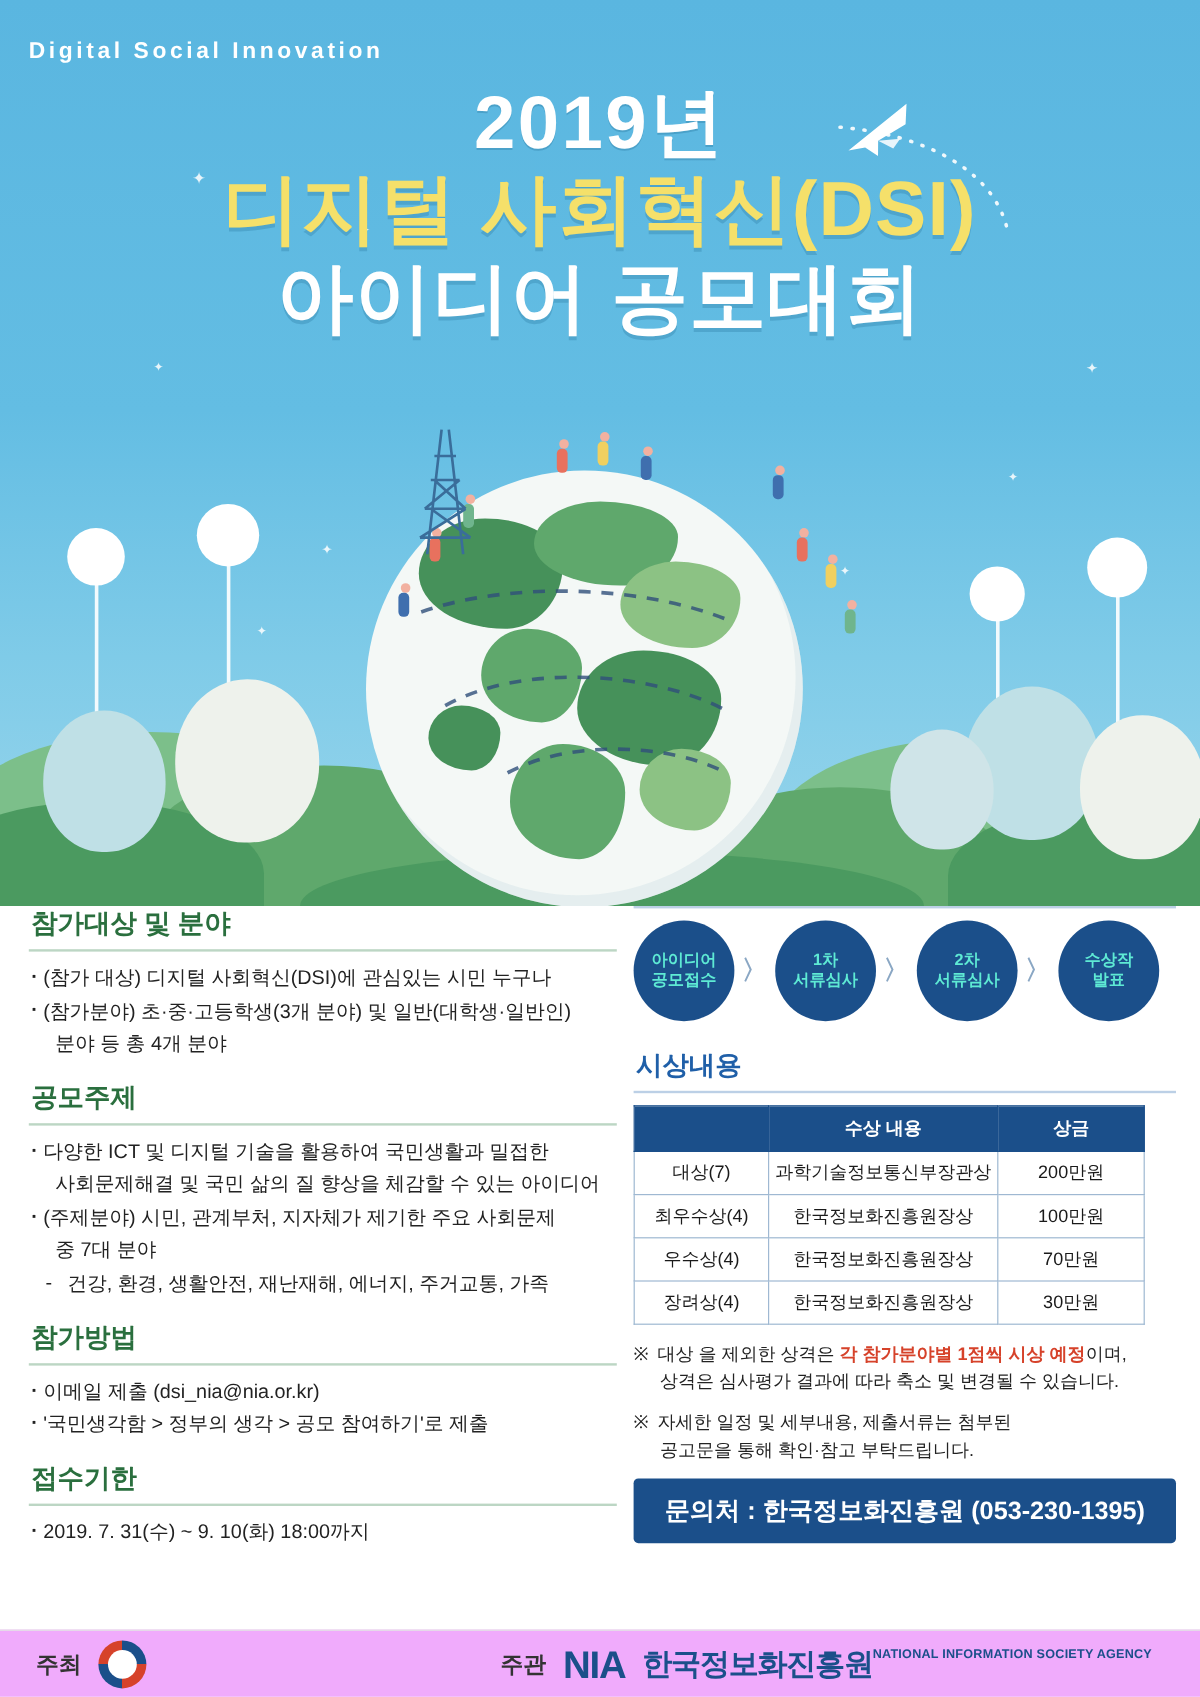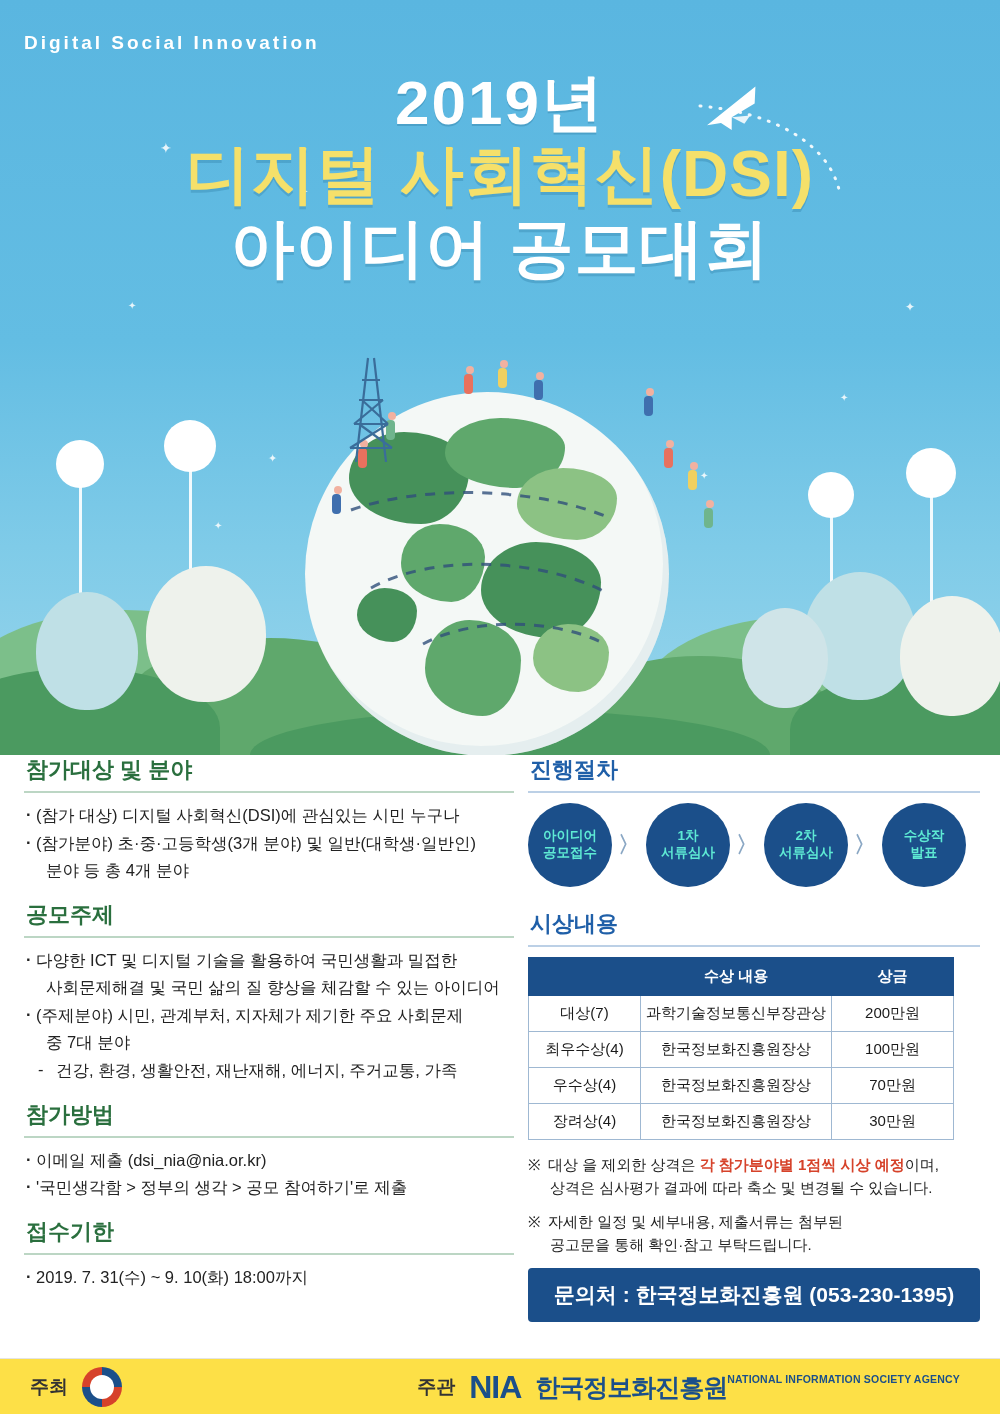--- a/index.html
+++ b/index.html
@@ -122,21 +122,21 @@
   }
   .note::before{content:"※";position:absolute;left:0;top:0;}
   .note b{color:#d6422a;}
   .contact{
     background:#1b4f8a;color:#fff;border-radius:4px;text-align:center;
     font-size:21px;font-weight:bold;padding:13px 0;margin-top:6px;
   }
 
   
   .footer{
-    position:absolute;left:0;top:1358px;width:1000px;height:56px;background:#fde047;
+    position:absolute;left:0;top:1358px;width:1000px;height:56px;background:#f0abfc;
     border-top:1px solid #e4e4e4;
     display:flex;
   }
   .f-word{font-size:19px;font-weight:bold;color:#333;}
   .taegeuk{
     width:40px;height:40px;border-radius:50%;
     background:conic-gradient(#1b4f8a 0 25%, #d6422a 25% 50%, #1b4f8a 50% 75%, #d6422a 75% 100%);
     position:relative;
   }
   .taegeuk::after{
@@ -288,21 +288,20 @@
         <div class="rule green"></div>
         <ul class="items">
           <li>2019. 7. 31(수) ~ 9. 10(화) 18:00까지</li>
         </ul>
       </div>
     </div>
 
     <div class="col-right">
 
       <div>
-        <div class="sec-h blue">진행절차</div>
         <div class="rule blue"></div>
         <div class="steps">
           <div class="step">
             <span>아이디어</span>
             <span>공모접수</span>
           </div>
           <div class="chev">〉</div>
           <div class="step">
             <span>1차</span>
             <span>서류심사</span>

